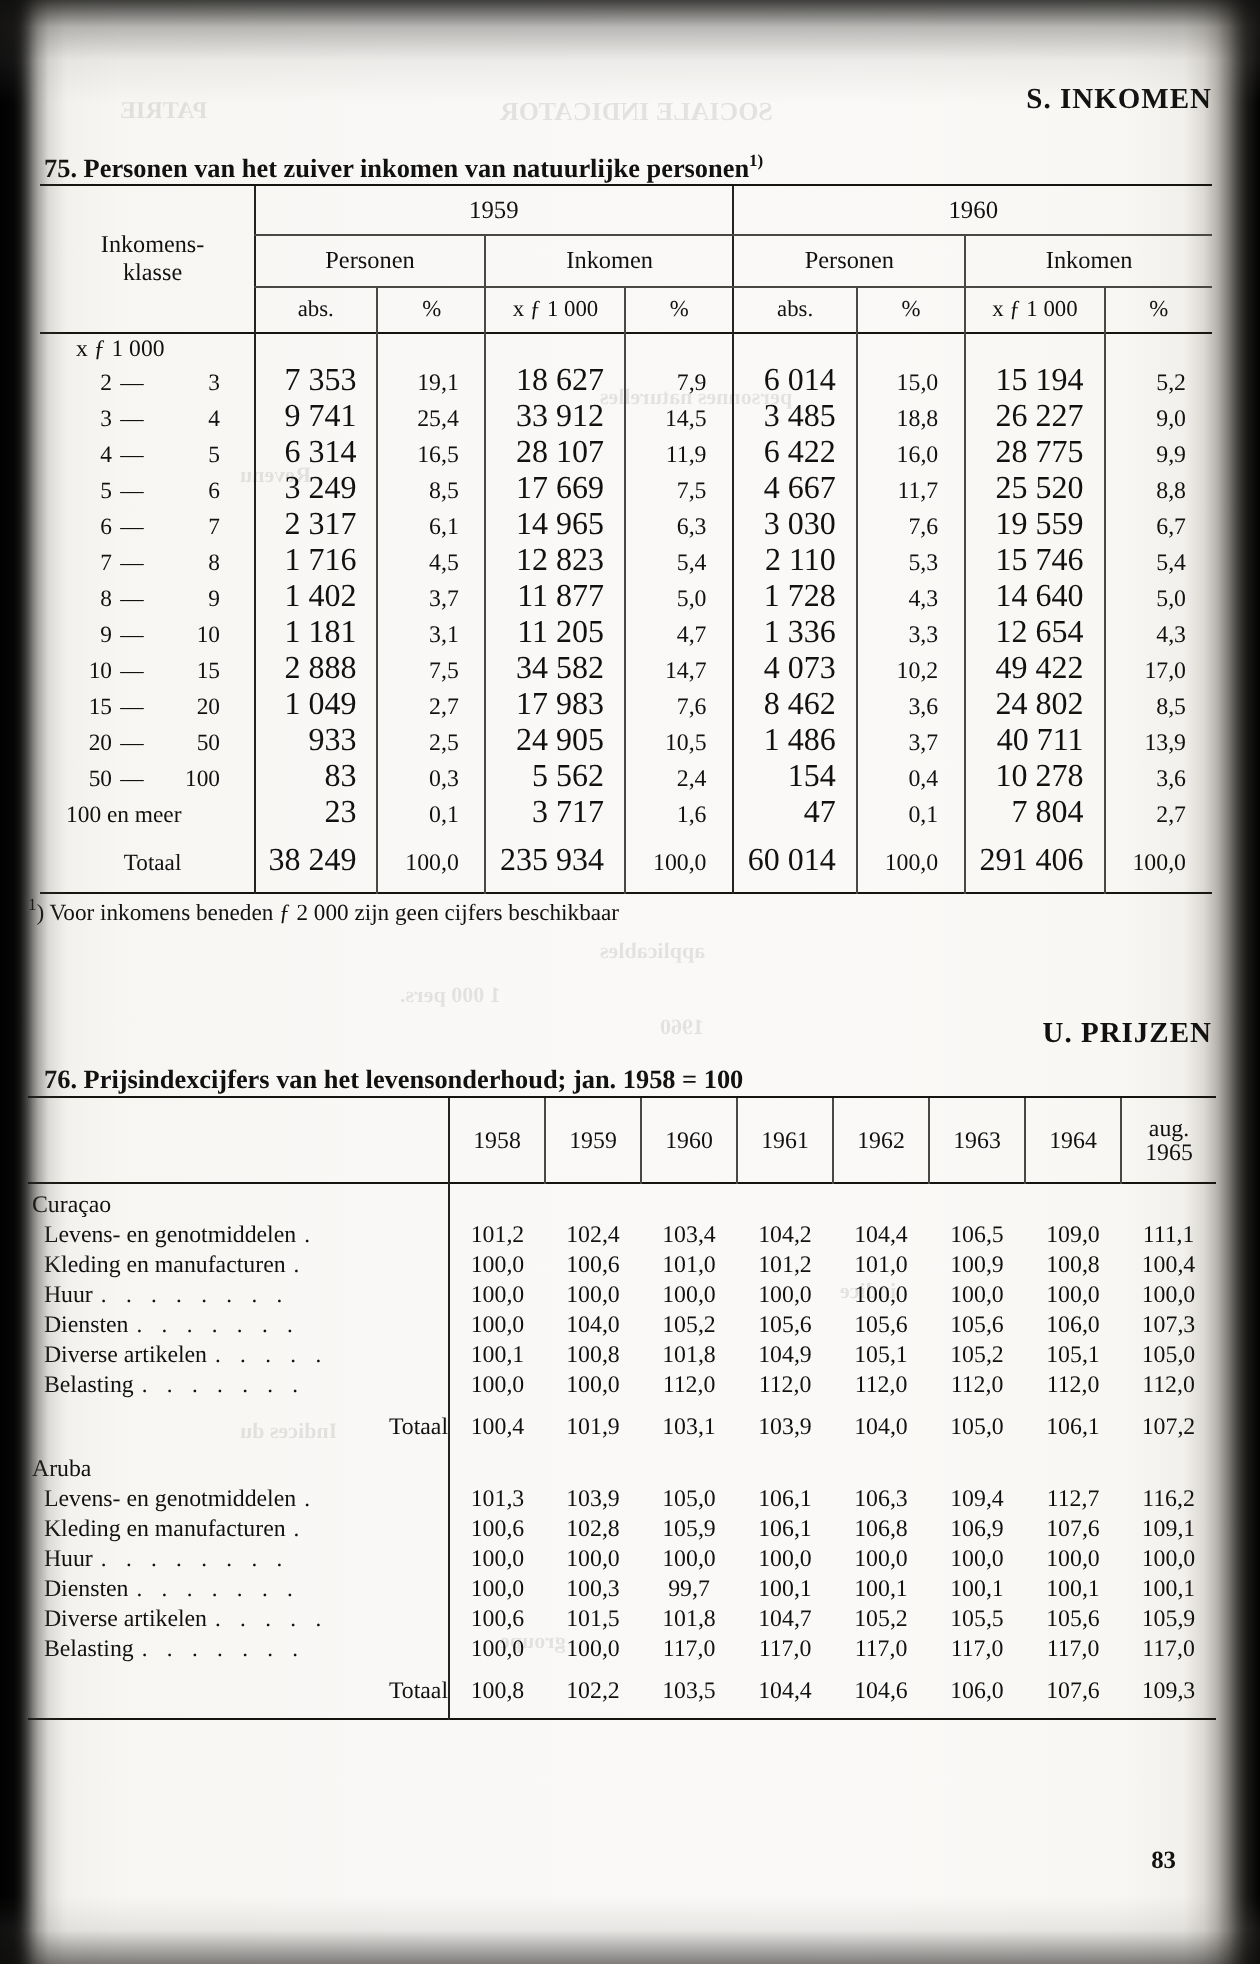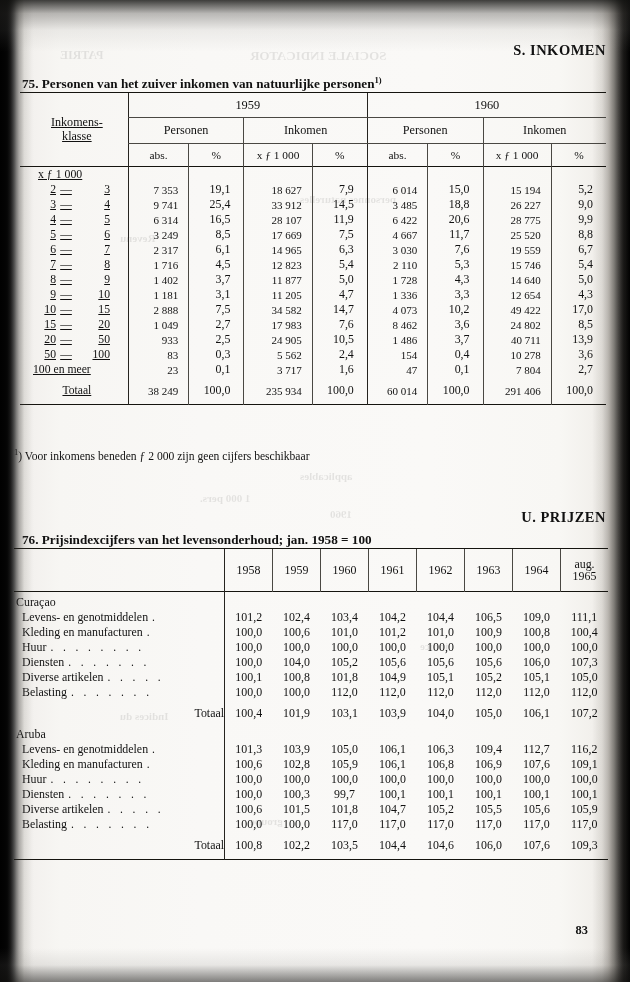--- a/index.html
+++ b/index.html
@@ -127,31 +127,30 @@
   }
   .vl { border-left: 0.9px solid #4a4843; }
   .vl-strong { border-left: 1.3px solid #25231f; }
   .rowline-top { border-top: 1.5px solid #15140f; }
   .rowline-bot { border-bottom: 1.5px solid #15140f; }
 
   #t75 .stub {
     width: 104px;
     font-size: 11.6px;
     padding-left: 6px;
-    text-decoration: underline;
   }
   #t75 .stub-head {
     text-align: center;
     font-size: 12.1px;
     line-height: 1.12;
   }
   #t75 td.num {
     text-align: right;
     padding-right: 10px;
-    font-size: 11px;
+    font-size: 16px;
     white-space: nowrap;
     height: 14.6px;
     margin-left: 28px;
   }
   #t75 td.pct {
     text-align: right;
     padding-right: 13px;
     font-size: 11.9px;
     white-space: nowrap;
   }
@@ -326,21 +325,21 @@
               <span class="lo">4</span>
               <span class="dash">—</span>
               <span class="hi">5</span>
             </div>
           </td>
           <td class="num vl-strong">6 314</td>
           <td class="pct vl">16,5</td>
           <td class="num vl">28 107</td>
           <td class="pct vl">11,9</td>
           <td class="num vl-strong">6 422</td>
-          <td class="pct vl">20,6</td>
+          <td class="pct vl">16,0</td>
           <td class="num vl">28 775</td>
           <td class="pct vl">9,9</td>
         </tr>
         <tr>
           <td class="stub">
             <div class="cls">
               <span class="lo">5</span>
               <span class="dash">—</span>
               <span class="hi">6</span>
             </div>

